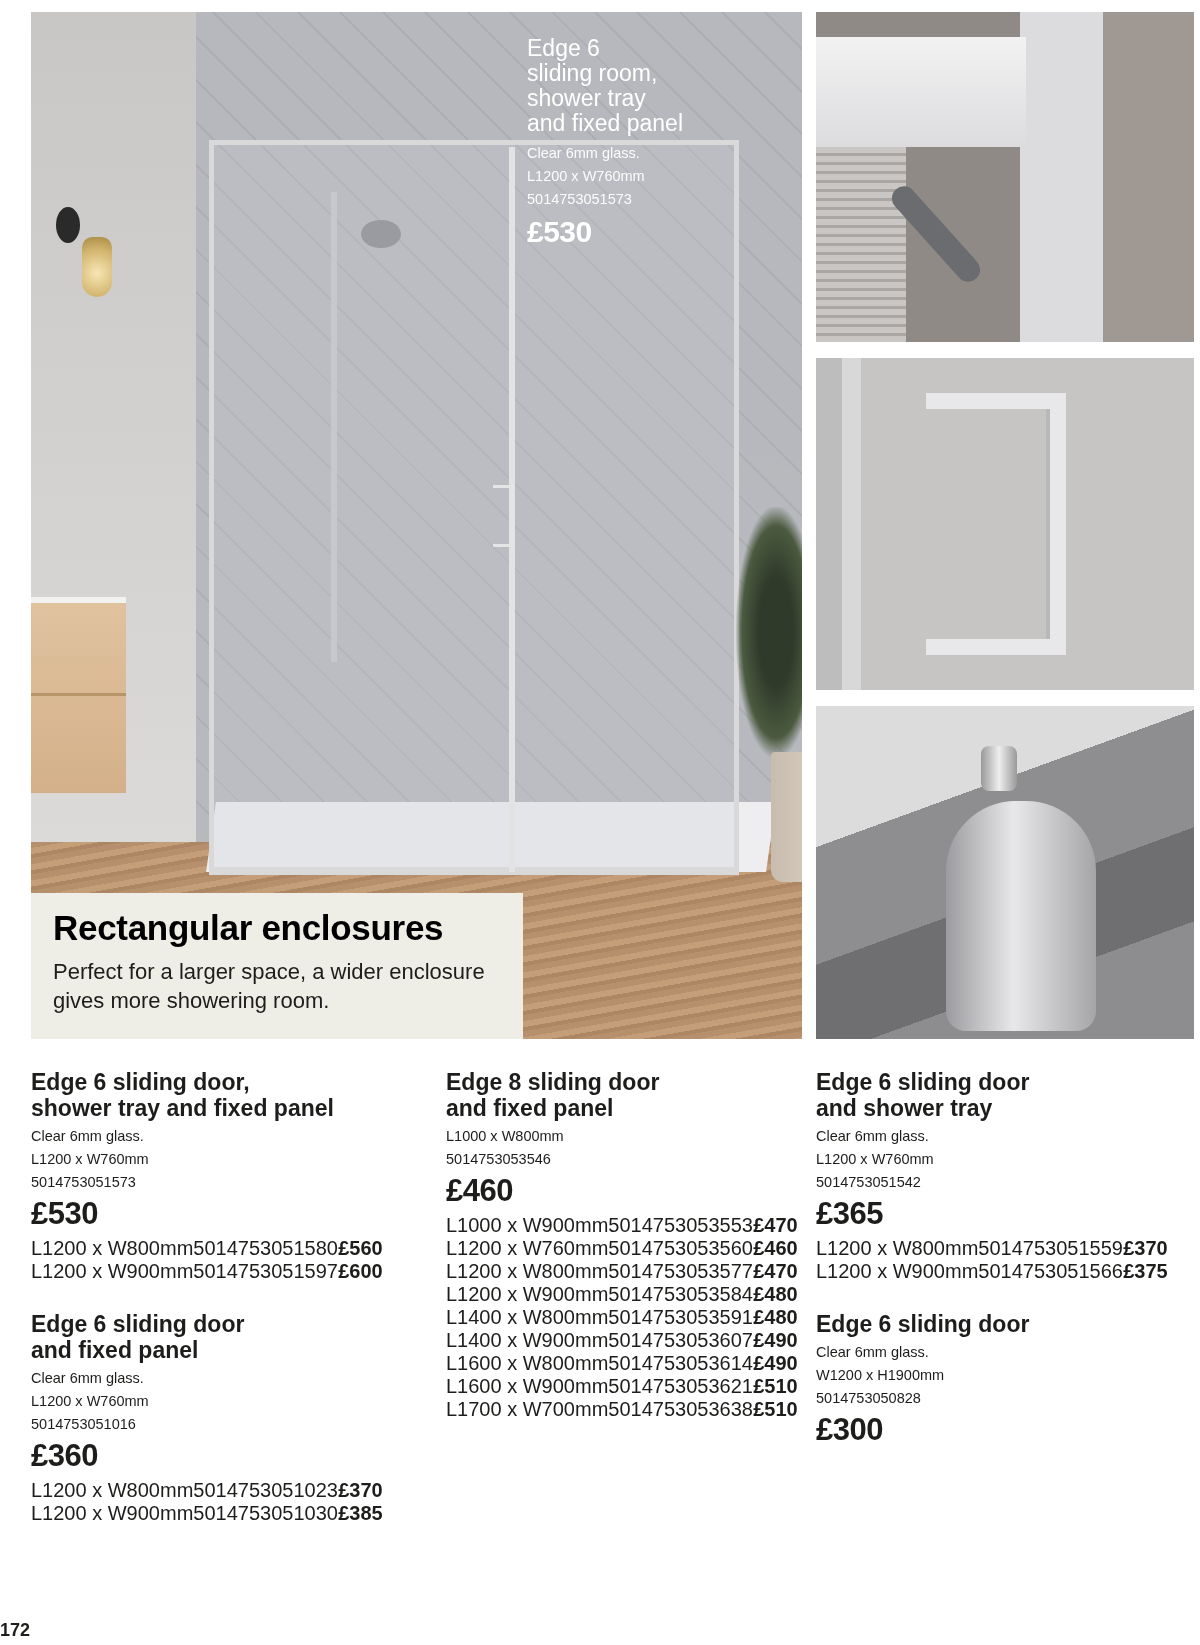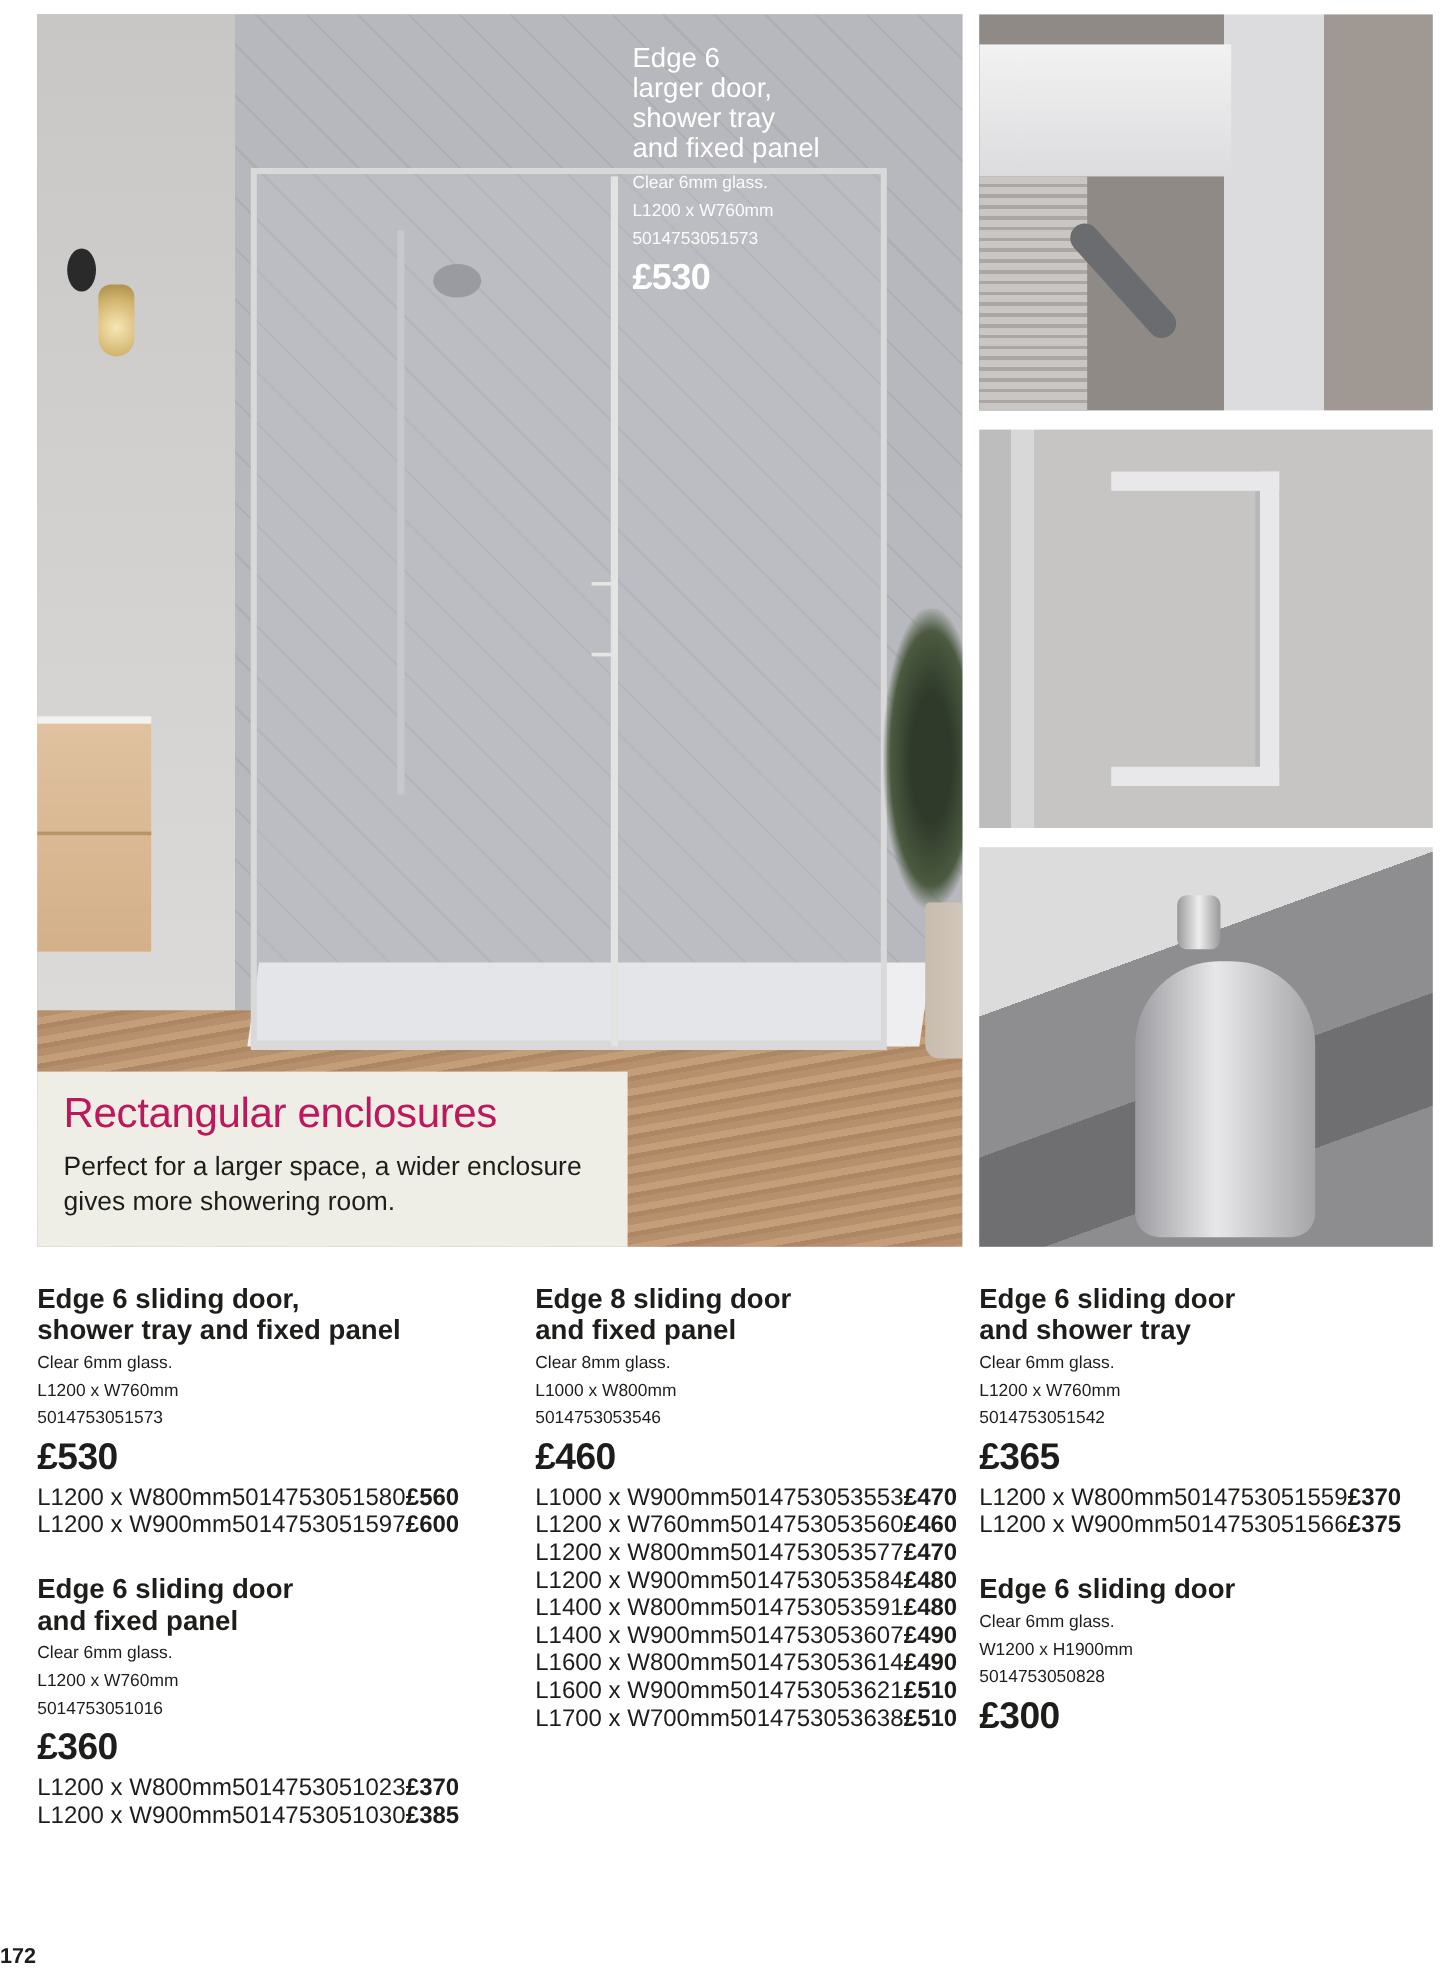--- a/index.html
+++ b/index.html
@@ -26,21 +26,21 @@
   .hero .lamp{position:absolute;left:25px;top:195px;width:60px;height:100px;}
   .hero .lamp .mount{position:absolute;left:0;top:0;width:24px;height:36px;border-radius:50%;background:#2a2a2a;}
   .hero .lamp .bulb{position:absolute;left:26px;top:30px;width:30px;height:60px;border-radius:14px 14px 20px 20px;background:radial-gradient(circle at 50% 60%,#f7e6b5,#d2b56e 60%,#a88a44);}
   .hero .handle{position:absolute;left:462px;top:473px;width:18px;height:56px;border:3px solid #e5e5e6;border-left:none;}
   .hero-text{left:527px;top:36px;width:260px;color:#fff;}
   .hero-title{font-size:23px;line-height:25px;font-weight:500;}
   .hero-spec{font-size:14.5px;line-height:23px;margin-top:6px;opacity:.95;}
   .hero-price{font-size:30px;font-weight:bold;margin-top:4px;letter-spacing:-.5px;}
   
   .caption{left:31px;top:893px;width:492px;height:146px;background:#eeeee6;box-sizing:border-box;padding:14px 22px;}
-  .caption h2{margin:0;font-size:35px;color:#be185d;font-weight:normal;letter-spacing:-.3px;line-height:42px;}
+  .caption h2{margin:0;font-size:35px;color:#000000;font-weight:bold;letter-spacing:-.3px;line-height:42px;}
   .caption p{margin:8px 0 0;font-size:22px;line-height:29px;color:#1d1d1b;}
   
   .side{left:816px;width:378px;overflow:hidden;}
   .side1{top:12px;height:330px;background:linear-gradient(90deg,#8f8a86 0 54%,#dcdcde 54% 76%,#9f9893 76%);}
   .side1 .bar{position:absolute;left:0;top:25px;width:210px;height:110px;background:linear-gradient(180deg,#f2f2f3,#dcdcde);}
   .side1 .blind{position:absolute;left:0;top:135px;width:90px;height:195px;background:repeating-linear-gradient(180deg,#c9c6c4 0 6px,#aaa6a3 6px 9px);}
   .side1 .hose{position:absolute;left:60px;top:210px;width:120px;height:24px;background:#6b6c70;border-radius:12px;transform:rotate(48deg);}
   .side2{top:358px;height:332px;background:linear-gradient(90deg,#bdbdbd 0 7%,#d8d8d8 7% 12%,#c7c5c4 12%);}
   .side2 .handle{position:absolute;left:110px;top:35px;width:140px;height:262px;border:16px solid #e8e8ea;border-left:none;box-sizing:border-box;box-shadow:inset -4px 0 0 #b8b8ba;}
   .side3{top:706px;height:333px;background:linear-gradient(160deg,#dcdcdc 0 30%,#8e8e90 30% 55%,#6f6f72 55% 75%,#8d8d90 75%);}
@@ -78,21 +78,21 @@
   <div class="enclosure"></div>
   <div class="doorframe"></div>
   <div class="handle"></div>
   <div class="plant"></div>
   <div class="pot"></div>
 </div>
 
 <div class="abs hero-text">
   <div class="hero-title">
     <div>Edge 6</div>
-    <div>larger door,</div>
+    <div>sliding room,</div>
     <div>shower tray</div>
     <div>and fixed panel</div>
   </div>
   <div class="hero-spec">
     <div>Clear 6mm glass.</div>
     <div>L1200 x W760mm</div>
     <div>5014753051573</div>
   </div>
   <div class="hero-price">£530</div>
 </div>
@@ -170,21 +170,20 @@
   </div>
 </div>
 
 <div class="abs col col2">
   <div>
     <h3 class="p-title">
       <div>Edge 8 sliding door</div>
       <div>and fixed panel</div>
     </h3>
     <div class="p-spec">
-      <div>Clear 8mm glass.</div>
       <div>L1000 x W800mm</div>
       <div>5014753053546</div>
     </div>
     <div class="p-price">£460</div>
     <table class="variants">
       <tbody>
           <tr>
             <td class="size">L1000 x W900mm</td>
             <td class="ean">5014753053553</td>
             <td class="price">£470</td>

